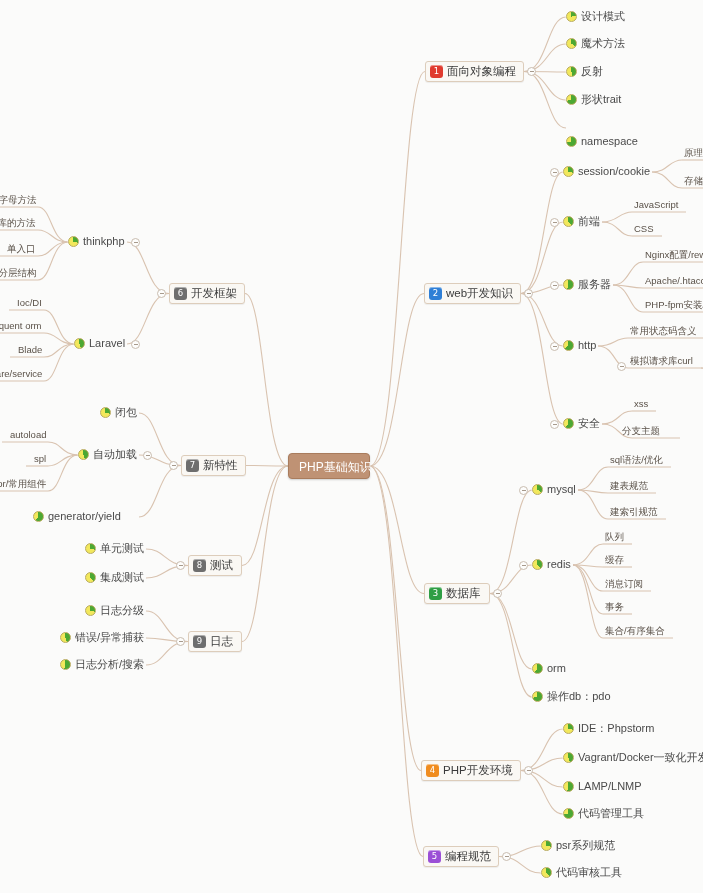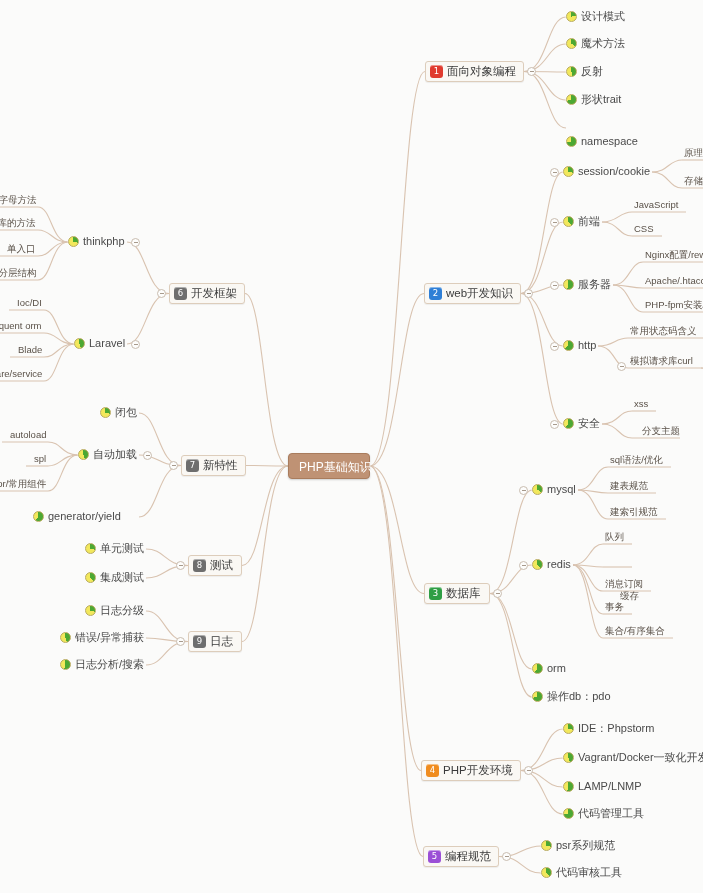--- a/index.html
+++ b/index.html
@@ -236,41 +236,41 @@
       <div class="tog" style="left: 550px; top: 341.5px;"></div>
       <div class="l3" style="left: 630px; top: 326px;">常用状态码含义</div>
       <div class="l3" style="left: 630px; top: 356px;">模拟请求库curl</div>
       <div class="tog" style="left: 617px; top: 362px;"></div>
       <div class="l2" style="left: 563px; top: 418px;">
         <span class="pie" style="background: conic-gradient(rgb(76, 168, 50) 0deg, rgb(76, 168, 50) 216deg, rgb(242, 232, 92) 216deg, rgb(242, 232, 92) 360deg);"></span>
         <span>安全</span>
       </div>
       <div class="tog" style="left: 550px; top: 419.5px;"></div>
       <div class="l3" style="left: 634px; top: 399px; text-align: center;">xss</div>
-      <div class="l3" style="left: 642px; top: 426px;">分支主题</div>
+      <div class="l3" style="left: 622px; top: 426px;">分支主题</div>
       <div class="l1" style="left: 424px; top: 583px; min-width: 66px;">
         <span class="badge" style="background: rgb(47, 158, 68);">3</span>
         <span>数据库</span>
       </div>
       <div class="tog" style="left: 493px; top: 589px;"></div>
       <div class="l2" style="left: 532px; top: 484px;">
         <span class="pie" style="background: conic-gradient(rgb(76, 168, 50) 0deg, rgb(76, 168, 50) 126deg, rgb(242, 232, 92) 126deg, rgb(242, 232, 92) 360deg);"></span>
         <span>mysql</span>
       </div>
       <div class="tog" style="left: 519px; top: 485.5px;"></div>
       <div class="l3" style="left: 610px; top: 455px;">sql语法/优化</div>
       <div class="l3" style="left: 610px; top: 481px;">建表规范</div>
       <div class="l3" style="left: 610px; top: 507px;">建索引规范</div>
       <div class="l2" style="left: 532px; top: 559px;">
         <span class="pie" style="background: conic-gradient(rgb(76, 168, 50) 0deg, rgb(76, 168, 50) 144deg, rgb(242, 232, 92) 144deg, rgb(242, 232, 92) 360deg);"></span>
         <span>redis</span>
       </div>
       <div class="tog" style="left: 519px; top: 560.5px;"></div>
       <div class="l3" style="left: 605px; top: 532px;">队列</div>
-      <div class="l3" style="left: 620px; top: 555px; margin-top: 36px;">缓存</div>
+      <div class="l3" style="left: 605px; top: 555px;">缓存</div>
       <div class="l3" style="left: 605px; top: 579px;">消息订阅</div>
       <div class="l3" style="left: 605px; top: 602px;">事务</div>
       <div class="l3" style="left: 605px; top: 626px;">集合/有序集合</div>
       <div class="l2" style="left: 532px; top: 663px;">
         <span class="pie" style="background: conic-gradient(rgb(76, 168, 50) 0deg, rgb(76, 168, 50) 216deg, rgb(242, 232, 92) 216deg, rgb(242, 232, 92) 360deg);"></span>
         <span>orm</span>
       </div>
       <div class="l2" style="left: 532px; top: 691px;">
         <span class="pie" style="background: conic-gradient(rgb(76, 168, 50) 0deg, rgb(76, 168, 50) 252deg, rgb(242, 232, 92) 252deg, rgb(242, 232, 92) 360deg);"></span>
         <span>操作db：pdo</span>

